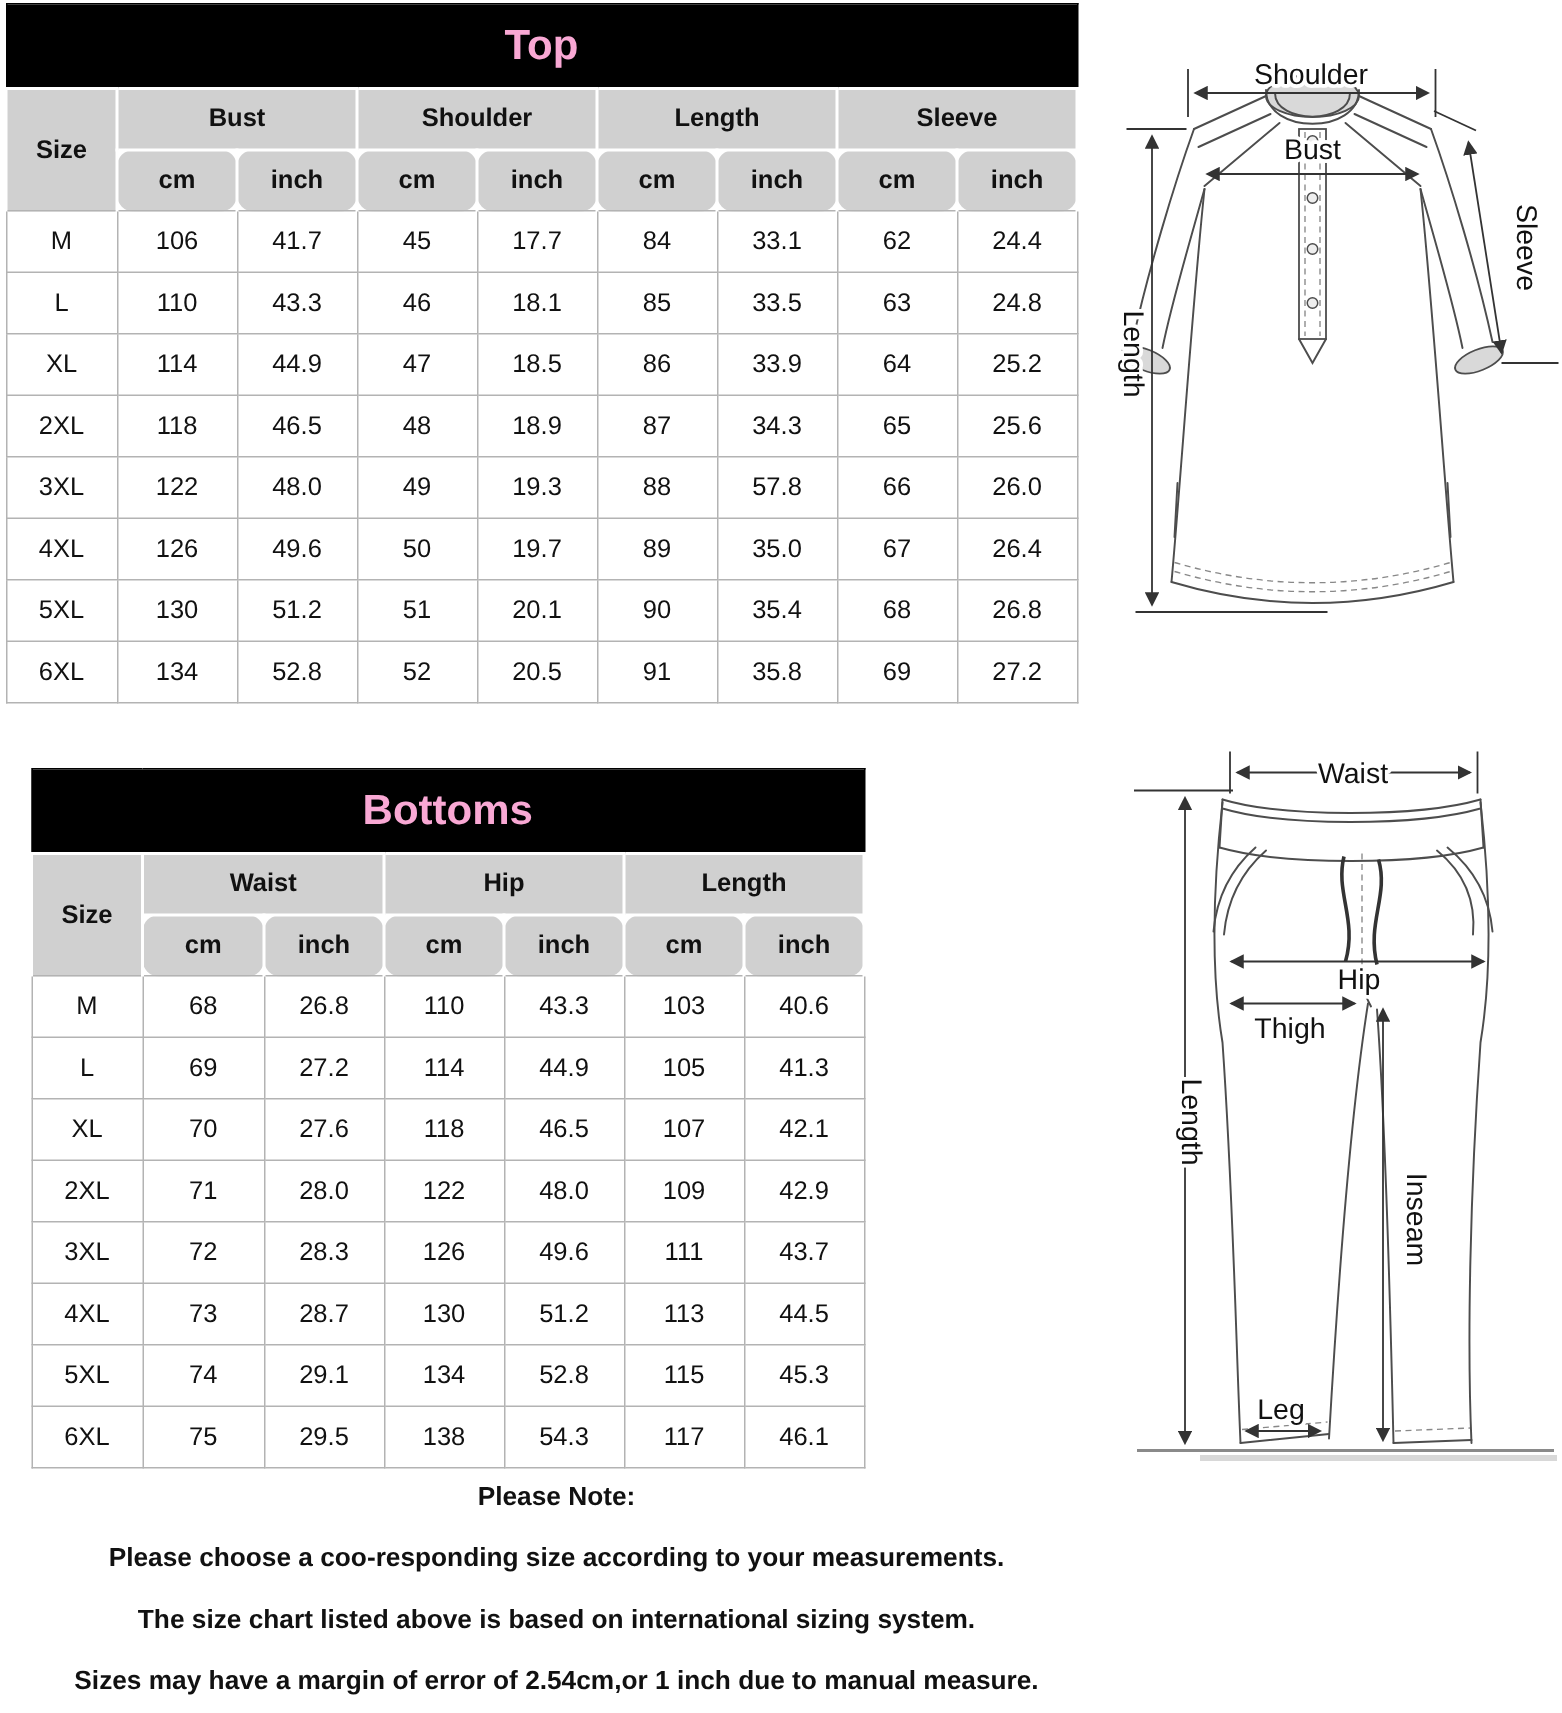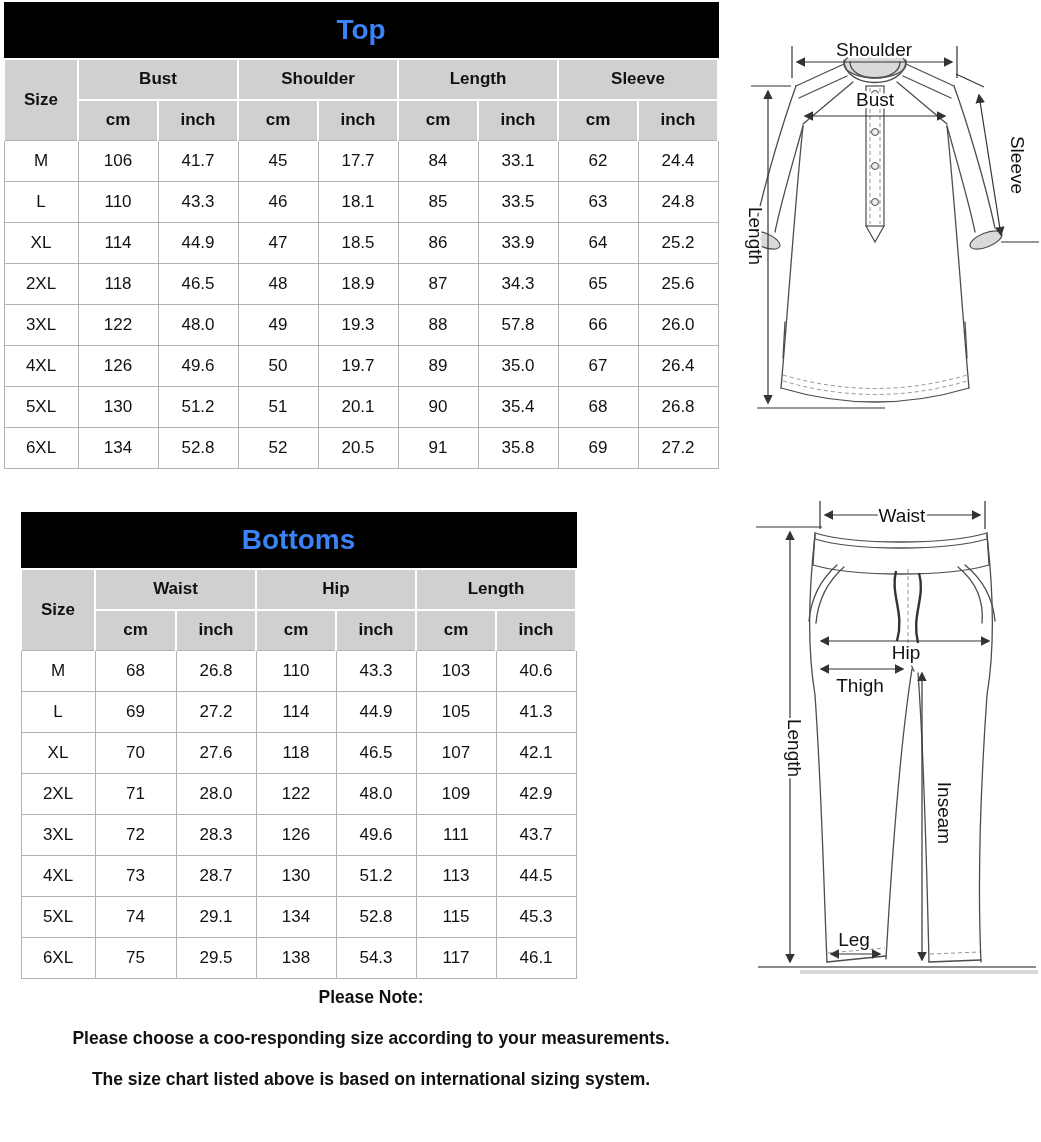--- a/index.html
+++ b/index.html
@@ -4,26 +4,26 @@
 <style>
   * { margin:0; padding:0; box-sizing:border-box; }
   html,body { background:#fff; }
   body {
     position:relative; width:1041px; height:1142px; overflow:hidden;
     font-family:"Liberation Sans", sans-serif; color:#111;
   }
   table.size-table { position:absolute; border-collapse:collapse; table-layout:fixed; background:#fff; }
   table.size-table th, table.size-table td { text-align:center; vertical-align:middle; padding:0; }
   tr.title-row th {
-    background:#000; color:#3b82f6; font-size:28px; font-weight:bold; height:56px; border:1px solid #000;
+    background:#000; color:#f9a8d4; font-size:28px; font-weight:bold; height:56px; border:1px solid #000;
   }
   tr.group-row th, tr.unit-row th {
     background:#d0d0d0; color:#111; font-size:17px; font-weight:bold; height:41px; border:2px solid #fff;
   }
-  tr.unit-row th { border-bottom:1px solid #b3b3b3; }
+  tr.unit-row th { border-bottom:1px solid #b3b3b3;border-radius:11px; }
   th.size-head { border-bottom:1px solid #b3b3b3 !important; }
   table.size-table tbody td {
     height:41px; font-size:17px; font-weight:normal; border:1px solid #b3b3b3; background:#fff;
   }
   #top-table { left:3px; top:2px; width:714px; }
   #bottoms-table { left:20px; top:512px; width:555px; }
   .notes { position:absolute; left:6px; top:988px; width:730px; }
   .notes p { font-size:17.5px; font-weight:bold; line-height:18px; margin-bottom:23px; white-space:nowrap;text-align:center; }
   .diagram { position:absolute; }
   #top-diagram { left:735px; top:2px; width:306px; height:486px; }
@@ -265,20 +265,21 @@
         <td>117</td>
         <td>46.1</td>
       </tr>
     </tbody>
 </table>
 
 <div class="notes">
   <p>Please Note:</p>
   <p>Please choose a coo-responding size according to your measurements.</p>
   <p>The size chart listed above is based on international sizing system.</p>
+  <p>Sizes may have a margin of error of 2.54cm,or 1 inch due to manual measure.</p>
 </div>
 
 <div class="diagram" id="top-diagram">
 <svg width="306" height="486" viewBox="0 0 306 486" xmlns="http://www.w3.org/2000/svg">
   <defs>
     <marker id="ah1" viewBox="0 0 10 10" refX="8.5" refY="5" markerWidth="8" markerHeight="8" orient="auto-start-reverse">
       <path d="M0,0 L10,5 L0,10 z" fill="#333"></path>
     </marker>
   </defs>
 

